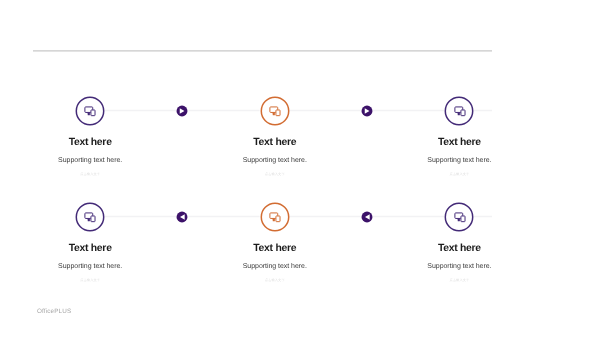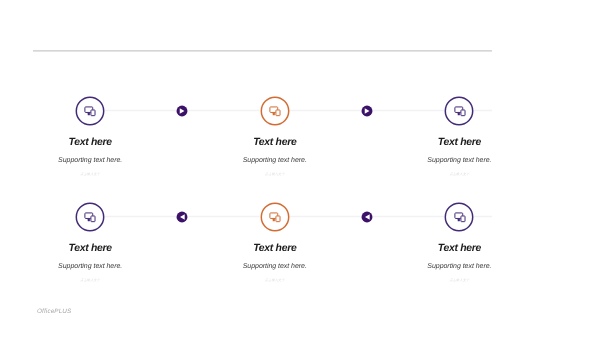--- a/index.html
+++ b/index.html
@@ -1,21 +1,21 @@
 <!DOCTYPE html>
 <html><head>
 <meta charset="utf-8">
 <title>Process timeline slide</title>
 <style>
   html,body{margin:0;padding:0;}
   body{width:600px;height:337px;background:#fff;overflow:hidden;
        font-family:"Liberation Sans",sans-serif;
        -webkit-font-smoothing:antialiased;
        text-rendering:geometricPrecision;}
-  .slide{position:relative;width:492px;height:337px;background:#fff;overflow:hidden;font-style:italic;}
+  .slide{position:relative;width:492px;height:337px;background:#fff;overflow:hidden;}
   .layer{position:absolute;left:0;top:0;width:600px;height:337px;pointer-events:none;}
   .node{position:absolute;width:0;height:0;}
   .circle{position:absolute;left:-16px;top:-16px;width:32px;height:32px;}
   .circle svg{display:block;width:32px;height:32px;}
   .icon{position:absolute;left:-6.88px;top:-7.3px;width:14px;height:14px;color:#432a77;}
   .icon.orange{color:#d26c32;}
   .icon svg{display:block;width:14px;height:14px;}
   .title{position:absolute;left:-100px;top:27.8px;width:200px;text-align:center;
          font-size:10.4px;font-weight:bold;color:#1c1c1c;letter-spacing:-0.28px;line-height:1;}
   .sub{position:absolute;left:-100px;top:46.0px;width:200px;text-align:center;

